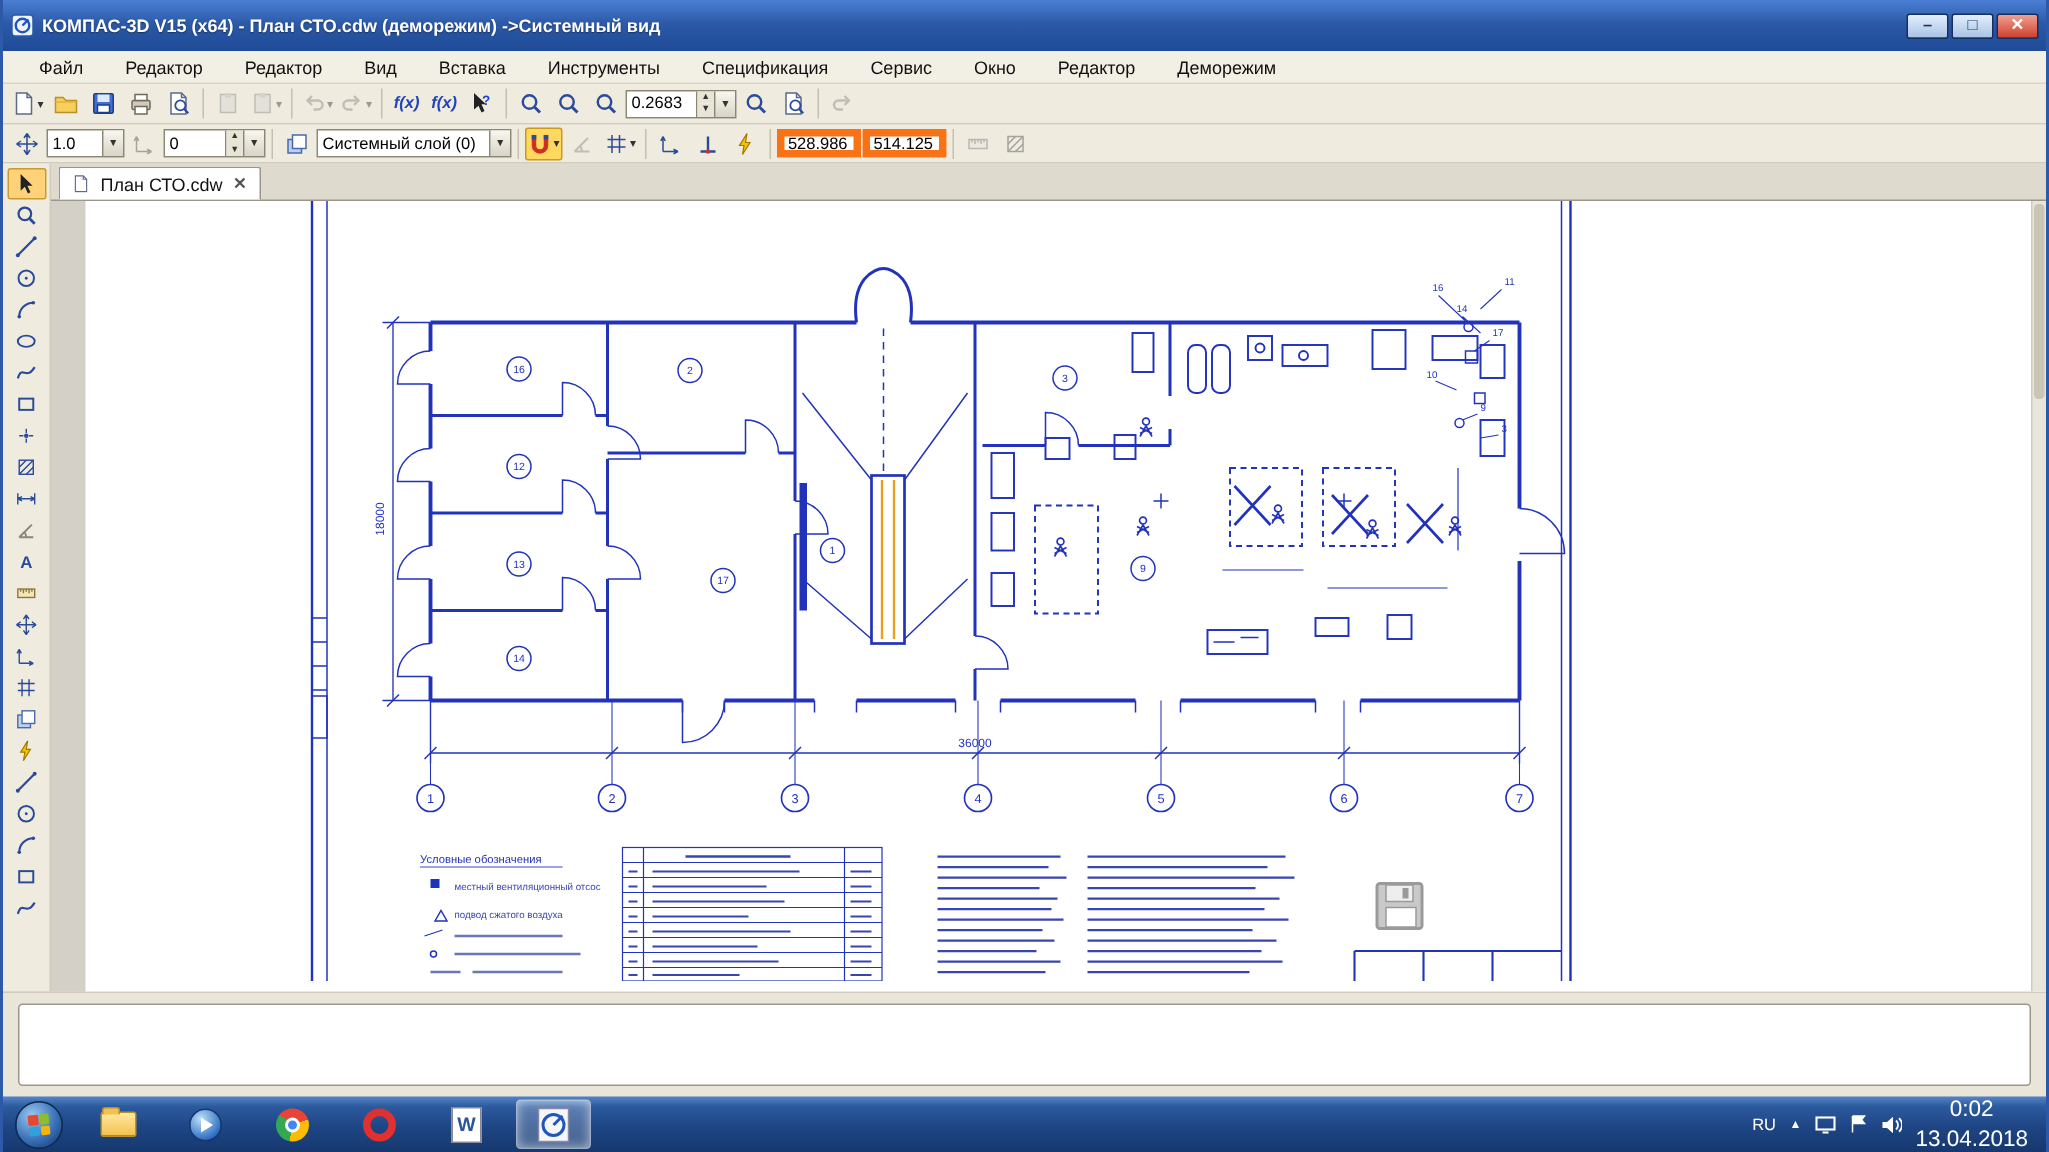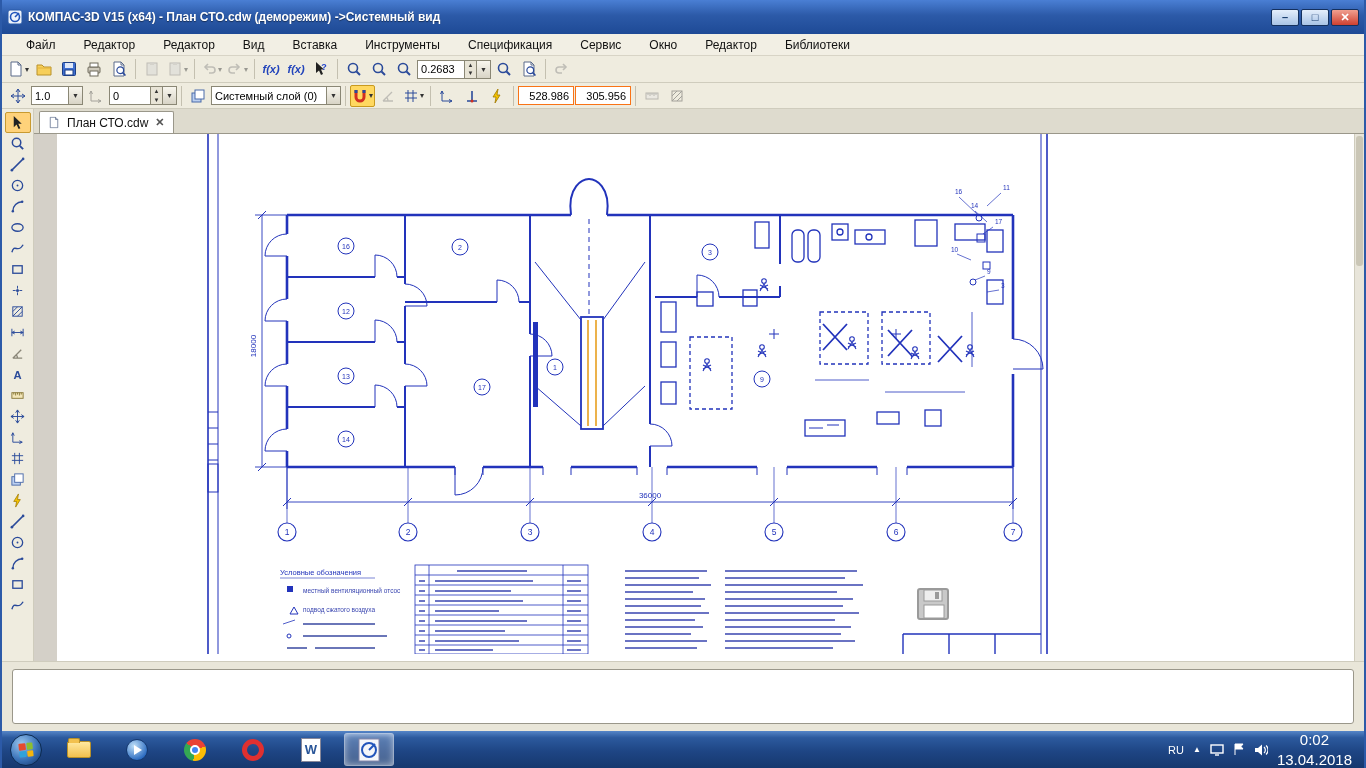--- a/index.html
+++ b/index.html
@@ -27,21 +27,21 @@
   .tb-btn{min-width:24px;height:22px;display:flex;align-items:center;justify-content:center;border:1px solid transparent;border-radius:2px;padding:0 1px;}
   .tb-btn svg{width:16px;height:16px;}
   .gray{opacity:.45;filter:grayscale(1);}
   .tb-sep{width:1px;height:20px;background:#c4c0b0;margin:0 3px;}
   .drop-arrow{font-size:8px;color:#333;margin-left:1px;}
   .combo{display:flex;align-items:center;height:19px;background:#fff;border:1px solid #8a8775;font-size:11px;}
   .combo .val{padding:0 3px;white-space:nowrap;}
   .combo .dd{width:14px;align-self:stretch;background:linear-gradient(#f8f6ee,#d8d4c6);border-left:1px solid #8a8775;display:flex;align-items:center;justify-content:center;font-size:7px;color:#333;}
   .spin{display:flex;flex-direction:column;width:12px;align-self:stretch;border-left:1px solid #8a8775;}
   .spin span{flex:1;font-size:6px;line-height:1;display:flex;align-items:center;justify-content:center;background:#e8e4d6;color:#333;}
-  .num-field{width:56px;height:19px;background:#fff;border:1px solid #f97316;font-size:11px;display:flex;align-items:center;justify-content:flex-end;padding:0 4px;}
+  .num-field{width:56px;height:19px;background:#fff;border:5px solid #f97316;font-size:11px;display:flex;align-items:center;justify-content:flex-end;padding:0 4px;}
   .fx-label{font-size:11px;font-style:italic;color:#2244bb;font-weight:bold;}
   .snap-on{background:#ffd860;border:1px solid #c89a20;}
 
   
   .main{flex:1 1 auto;display:flex;min-height:0;}
   .leftbar{width:32px;flex:0 0 32px;background:#efecdf;border-right:1px solid #cfccbd;display:flex;flex-direction:column;align-items:center;padding-top:3px;}
   .lt-btn{width:26px;height:21px;display:flex;align-items:center;justify-content:center;border-radius:2px;border:1px solid transparent;}
   .lt-btn svg{width:15px;height:15px;}
   .lt-btn.active{background:#ffd27a;border:1px solid #c89a30;}
 
@@ -227,21 +227,21 @@
     <span class="menu-item">Файл</span>
     <span class="menu-item">Редактор</span>
     <span class="menu-item">Редактор</span>
     <span class="menu-item">Вид</span>
     <span class="menu-item">Вставка</span>
     <span class="menu-item">Инструменты</span>
     <span class="menu-item">Спецификация</span>
     <span class="menu-item">Сервис</span>
     <span class="menu-item">Окно</span>
     <span class="menu-item">Редактор</span>
-    <span class="menu-item">Библиотеки</span>
+    <span class="menu-item">Деморежим</span>
   </div>
 
   <div class="toolbar tb1">
     <div class="tb-btn">
         <svg>
           <use href="#i-page"></use>
         </svg>
         <span class="drop-arrow">▾</span>
       </div>
     <div class="tb-btn">
@@ -418,21 +418,21 @@
     <div class="tb-btn">
         <svg>
           <use href="#i-bolt"></use>
         </svg>
       </div>
     <div class="tb-sep"></div>
     <div class="num-field">
         <span>528.986</span>
       </div>
     <div class="num-field">
-        <span>305.956</span>
+        <span>514.125</span>
       </div>
     <div class="tb-sep"></div>
     <div class="tb-btn gray">
         <svg>
           <use href="#i-ruler"></use>
         </svg>
       </div>
     <div class="tb-btn gray">
         <svg>
           <use href="#i-hatch"></use>

